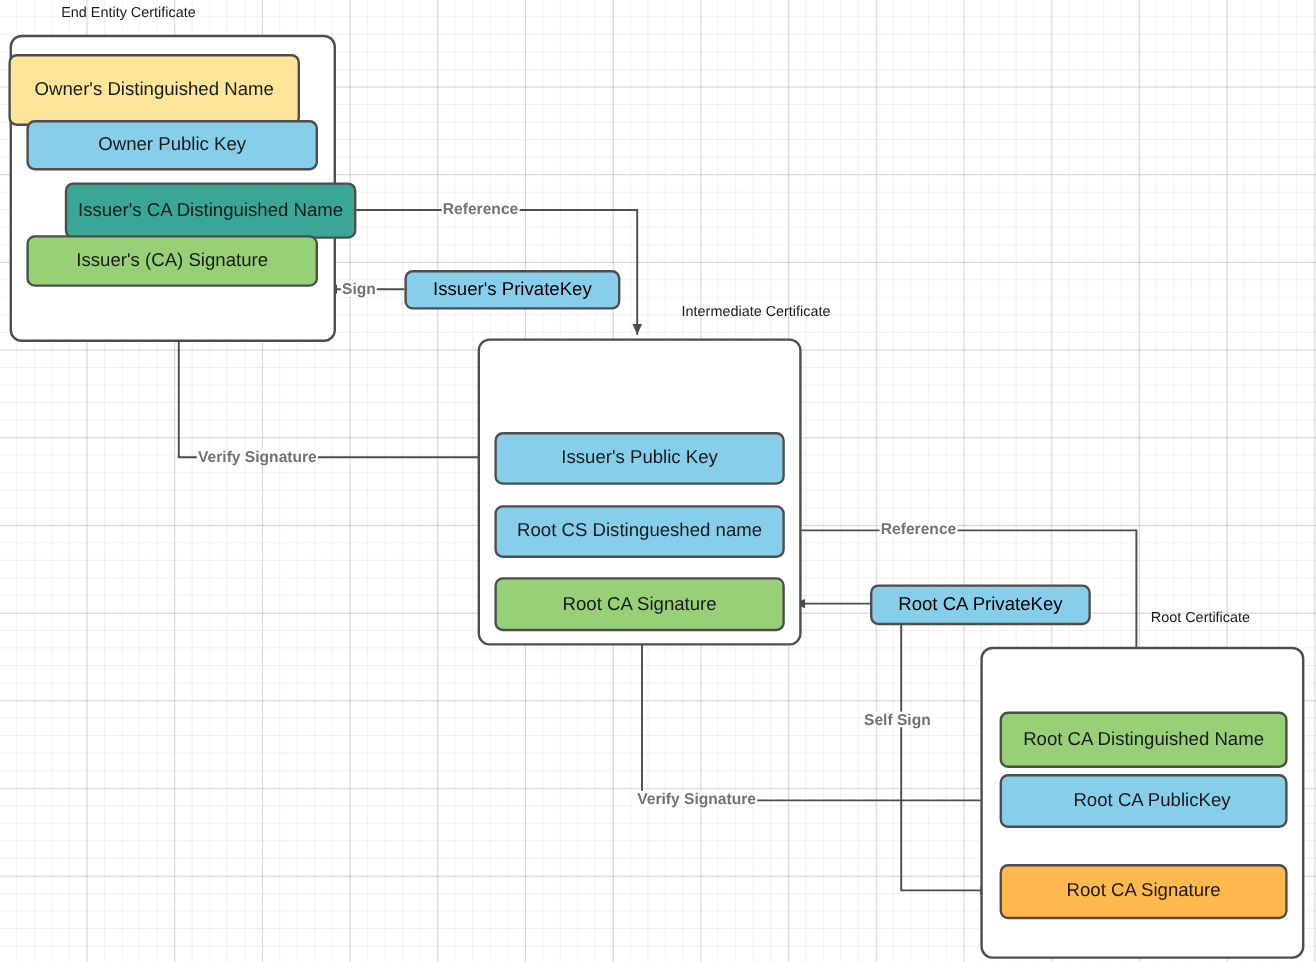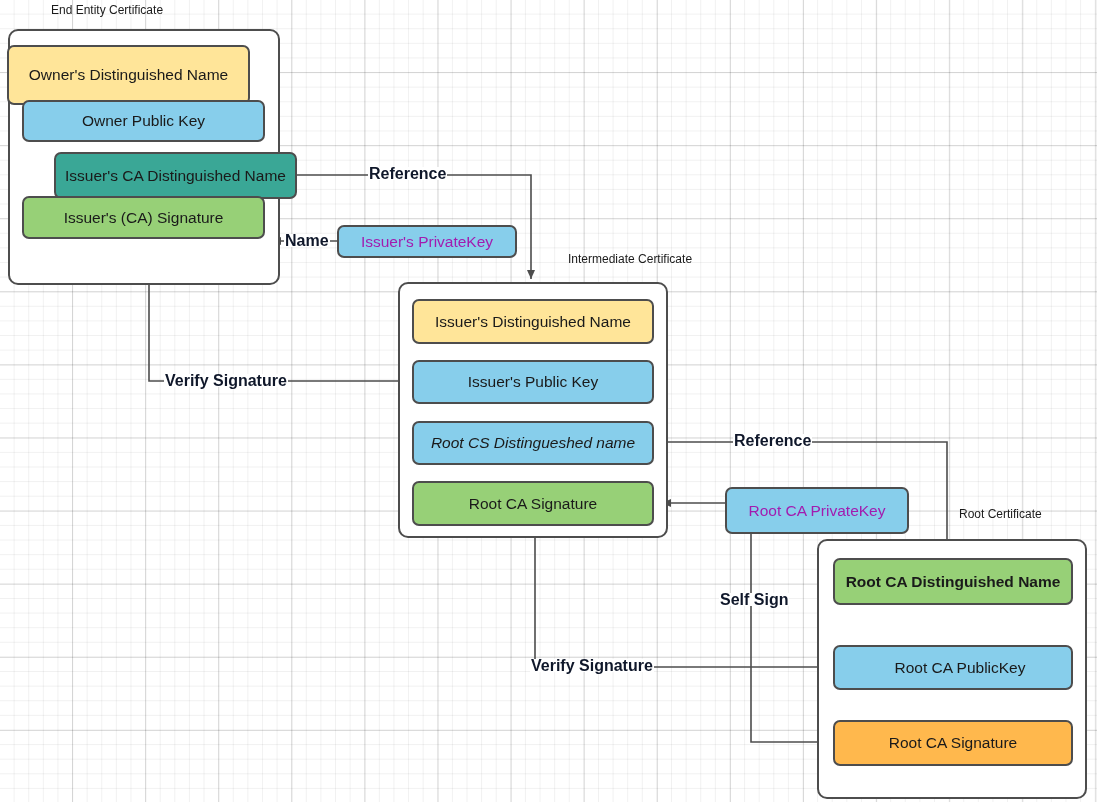--- a/index.html
+++ b/index.html
@@ -57,35 +57,35 @@
   }
   .key-box {
     position: absolute;
     box-sizing: border-box;
     border: 2.2px solid #4d4d4d;
     border-radius: 7px;
     display: flex;
     align-items: center;
     justify-content: center;
     text-align: center;
-    color: #a21caf;
+    color: #000000;
     font-size: 15.5px;
     background: #87ceeb;
   }
   .title-label {
     position: absolute;
     font-size: 12px;
     color: #1a1a1a;
     white-space: nowrap;
   }
   .edge-label {
     position: absolute;
-    font-size: 16px;
+    font-size: 13px;
     font-weight: bold;
-    color: #0f172a;
+    color: #737373;
     background: #ffffff;
     white-space: nowrap;
     padding: 0 1px;
     line-height: 13px;
   }
 </style>
 </head>
 <body>
 
 <div id="canvas">
@@ -124,36 +124,35 @@
   </div>
   <div class="cert-row" style="left:7px; top:45px; width:243px; height:60px; background:#ffe599;">Owner's Distinguished Name</div>
   <div class="cert-row" style="left:22px; top:100px; width:243px; height:42px; background:#87ceeb;">Owner Public  Key</div>
   <div class="cert-row" style="left:22px; top:152px; width:243px; height:47px; background:#3aa796;margin-left:32px;">Issuer's CA Distinguished Name</div>
   <div class="cert-row" style="left:22px; top:196px; width:243px; height:43px; background:#97d077;">Issuer's (CA) Signature</div>
 
   <div class="key-box" style="left:337px; top:225px; width:180px; height:33px;">Issuer's PrivateKey</div>
 
   <div class="container-box" style="left:398px; top:282px; width:270px; height:256px;">
   </div>
-  <div class="cert-row" style="left:412px; top:299px; width:242px; height:45px; background:#ffe599;">Issuer's Distinguished Name</div>
   <div class="cert-row" style="left:412px; top:360px; width:242px; height:44px; background:#87ceeb;">Issuer's Public  Key</div>
-  <div class="cert-row" style="left:412px; top:421px; width:242px; height:44px; background:#87ceeb;font-style:italic;">Root CS Distingueshed name</div>
+  <div class="cert-row" style="left:412px; top:421px; width:242px; height:44px; background:#87ceeb;">Root CS Distingueshed name</div>
   <div class="cert-row" style="left:412px; top:481px; width:242px; height:45px; background:#97d077;">Root CA Signature</div>
 
-  <div class="key-box" style="left:725px; top:487px; width:184px; height:47px;">Root CA PrivateKey</div>
+  <div class="key-box" style="left:725px; top:487px; width:184px; height:34px;">Root CA PrivateKey</div>
 
   <div class="container-box" style="left:817px; top:539px; width:270px; height:260px;">
   </div>
-  <div class="cert-row" style="left:833px; top:558px; width:240px; height:47px; background:#97d077;font-weight:bold;">Root CA Distinguished Name</div>
+  <div class="cert-row" style="left:833px; top:593px; width:240px; height:47px; background:#97d077;">Root CA Distinguished Name</div>
   <div class="cert-row" style="left:833px; top:645px; width:240px; height:45px; background:#87ceeb;padding-left:20px;">Root CA PublicKey</div>
   <div class="cert-row" style="left:833px; top:720px; width:240px; height:46px; background:#ffb84d;">Root CA Signature</div>
 
   <div class="edge-label" style="left:368px; top:167px;">Reference</div>
 
-  <div class="edge-label" style="left:284px; top:234px;">Name</div>
+  <div class="edge-label" style="left:284px; top:234px;">Sign</div>
 
   <div class="edge-label" style="left:164px; top:374px;">Verify Signature</div>
 
   <div class="edge-label" style="left:733px; top:434px;">Reference</div>
 
   <div class="edge-label" style="left:719px; top:562px;margin-top:31px;">Self Sign</div>
 
   <div class="edge-label" style="left:530px; top:659px;">Verify Signature</div>
 
 </div>

